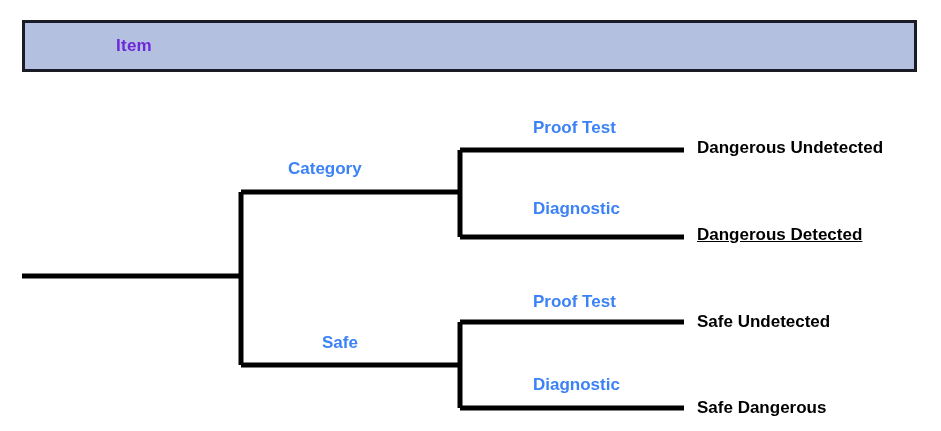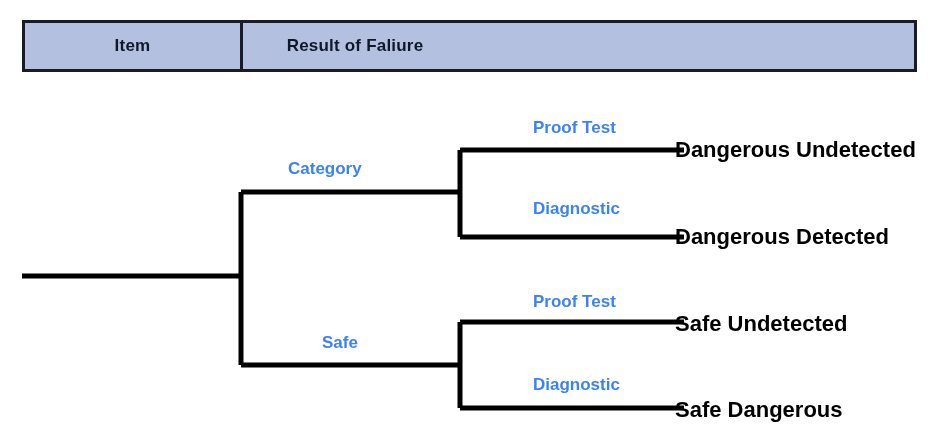--- a/index.html
+++ b/index.html
@@ -31,21 +31,21 @@
   .header-cell {
     flex: 0 0 auto;
     box-sizing: border-box;
     height: 100%;
     display: flex;
     align-items: center;
     justify-content: center;
     font-size: 17px;
     font-weight: bold;
     letter-spacing: 0.2px;
-    color: #0f172a;
+    color: #6d28d9;
     border-right: 3px solid #1b1b26;
     background: #b4c0e0;
   }
   .header-cell:last-child { border-right: none; }
   .hc-1 { width: 218px; }
   .hc-2 { width: 224px; }
   .hc-3 { width: 223px; }
   .hc-4 { width: 224px; }
 
   
@@ -69,38 +69,37 @@
   }
   .lbl-dangerous   { left: 288px; top: 160px; }
   .lbl-safe        { left: 322px; top: 334px; }
   .lbl-prooftest-1 { left: 533px; top: 119px; }
   .lbl-diag-1      { left: 533px; top: 200px; }
   .lbl-prooftest-2 { left: 533px; top: 293px; }
   .lbl-diag-2      { left: 533px; top: 376px; }
 
   .leaf-label {
     position: absolute;
-    left: 675px;
-    font-size: 22px;
+    left: 697px;
+    font-size: 17px;
     font-weight: bold;
     white-space: nowrap;
     color: #000000;
     line-height: 1;
   }
   .leaf-1 { top: 139px; }
-  .leaf-2 { top: 226px; }
+  .leaf-2 { top: 226px; text-decoration: underline; }
   .leaf-3 { top: 313px; }
   .leaf-4 { top: 399px; }
 </style>
 </head>
 <body>
 
 <div id="header-table">
   <div class="header-cell hc-1">Item</div>
-  <div class="header-cell hc-2">Result of Faliure</div>
 </div>
 
 <svg id="tree" viewBox="0 0 941 431" width="941" height="431" xmlns="http://www.w3.org/2000/svg">
   <g fill="none" stroke="#000000" stroke-width="5" stroke-linecap="butt">
 
     <path d="M22 276 L241 276"></path>
 
     <path d="M241 192 L241 365"></path>
 
     <path d="M241 192 L460 192"></path>

